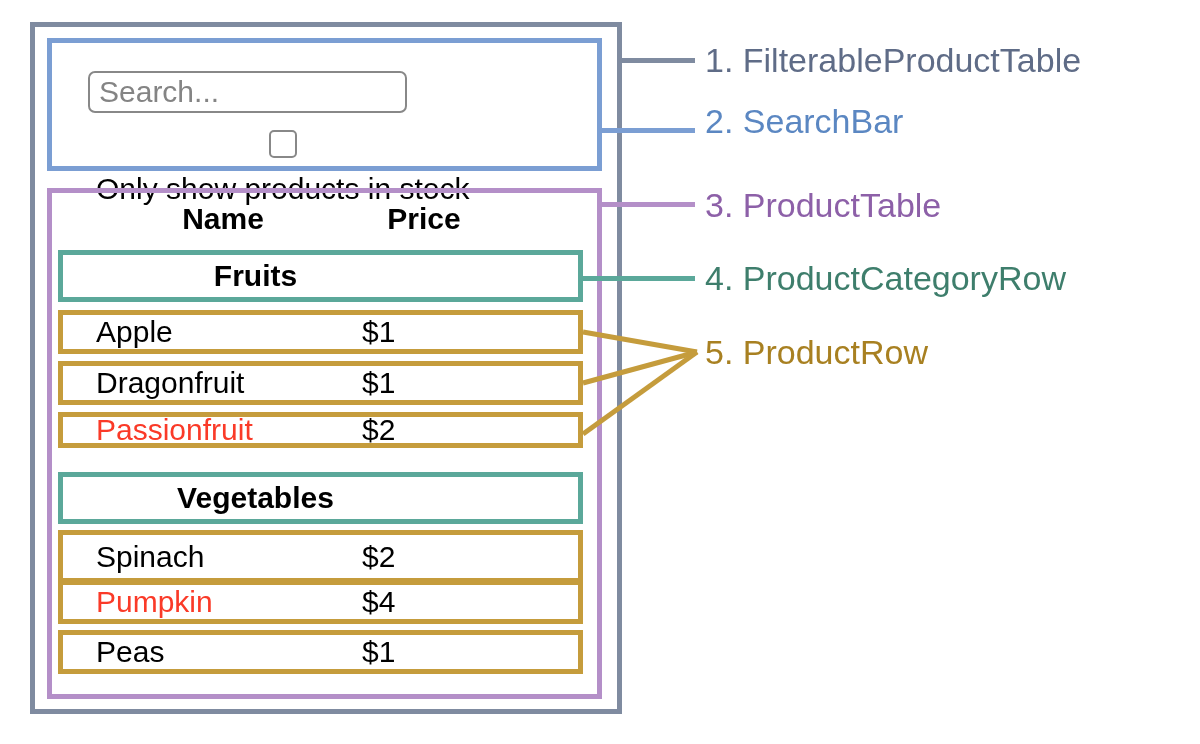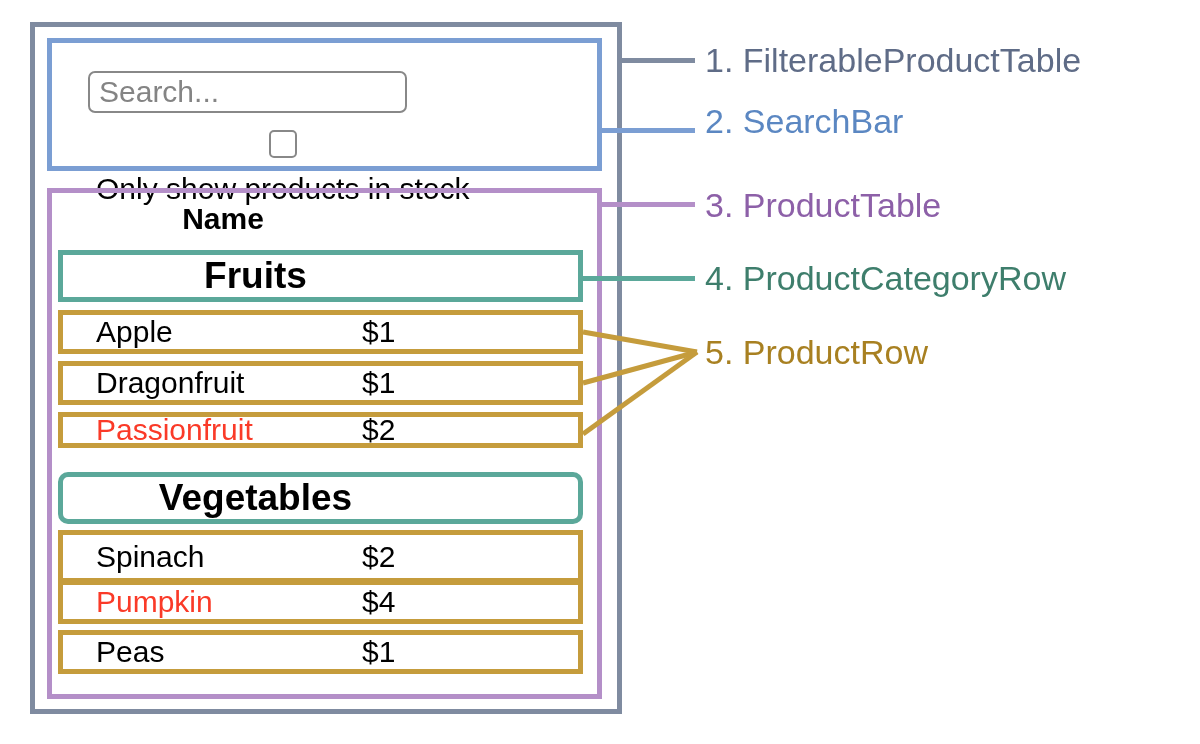--- a/index.html
+++ b/index.html
@@ -28,21 +28,21 @@
 
   
   .col-header{top:201px;height:36px;line-height:36px;font-weight:bold;font-size:30px;text-align:center;}
   .col-header.name{left:58px;width:330px;}
   .col-header.price{left:362px;width:124px;}
 
   .category-row{
     left:58px;width:525px;border:5px solid var(--teal,#5ba89a);
     display:flex;align-items:center;background:#fff;
   }
-  .category-row .cat-text{width:385px;text-align:center;font-weight:bold;font-size:37px;}
+  .category-row .cat-text{width:385px;text-align:center;font-weight:bold;font-size:30px;}
   .product-row{
     left:58px;width:525px;border:5px solid var(--gold,#c59c3c);
     display:flex;align-items:center;background:#fff;position:absolute;
   }
   .product-row .p-name{padding-left:33px;font-size:30px;white-space:nowrap;}
   .product-row .p-price{position:absolute;left:299px;top:50%;transform:translateY(-50%);font-size:30px;}
   .red{color:var(--out-of-stock-red,#fa3a28);}
 
   
   .conn{position:absolute;height:5px;z-index:5;}
@@ -70,38 +70,39 @@
   <div class="abs searchbar-box"></div>
   <input class="abs search-input" type="text" placeholder="Search..." style="">
   <div class="abs checkbox-row">
     <span class="checkbox"></span>
     <span class="checkbox-label">Only show products in stock</span>
   </div>
 
   <div class="abs table-box"></div>
 
   <div class="abs col-header name">Name</div>
+  <div class="abs col-header price">Price</div>
 
   <div class="abs category-row" style="top:250px;height:52px;">
     <span class="cat-text">Fruits</span>
   </div>
   <div class="abs product-row" style="top:310px;height:44px;">
     <span class="p-name">Apple</span>
     <span class="p-price">$1</span>
   </div>
   <div class="abs product-row" style="top:361px;height:44px;">
     <span class="p-name">Dragonfruit</span>
     <span class="p-price">$1</span>
   </div>
   <div class="abs product-row" style="top:412px;height:36px;">
     <span class="p-name red">Passionfruit</span>
     <span class="p-price">$2</span>
   </div>
 
-  <div class="abs category-row" style="top:472px;height:52px;border-radius:10px;">
+  <div class="abs category-row" style="top:472px;height:52px;">
     <span class="cat-text">Vegetables</span>
   </div>
   <div class="abs product-row" style="top:530px;height:53px;">
     <span class="p-name">Spinach</span>
     <span class="p-price">$2</span>
   </div>
   <div class="abs product-row" style="top:580px;height:44px;">
     <span class="p-name red">Pumpkin</span>
     <span class="p-price">$4</span>
   </div>

